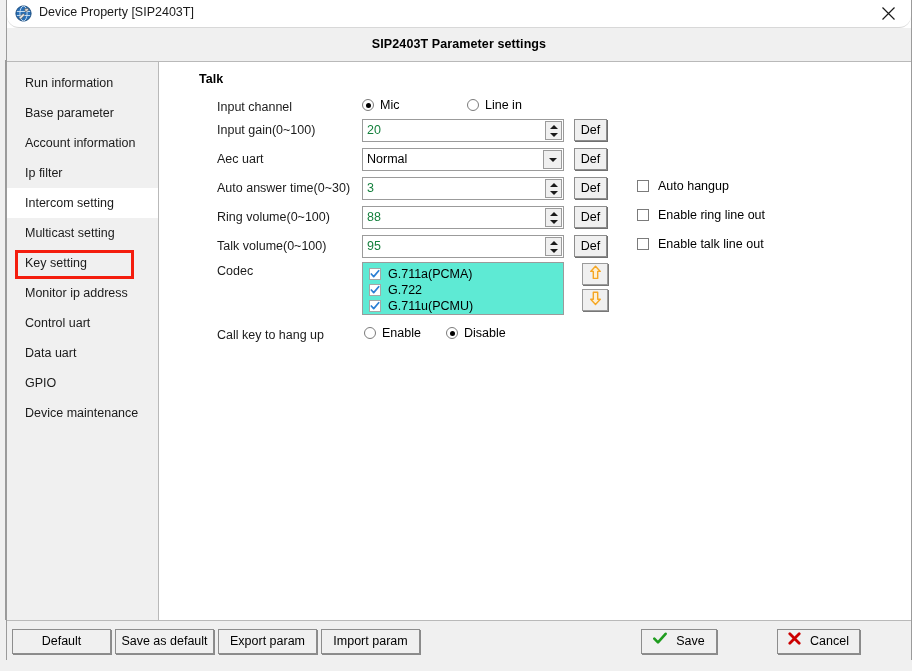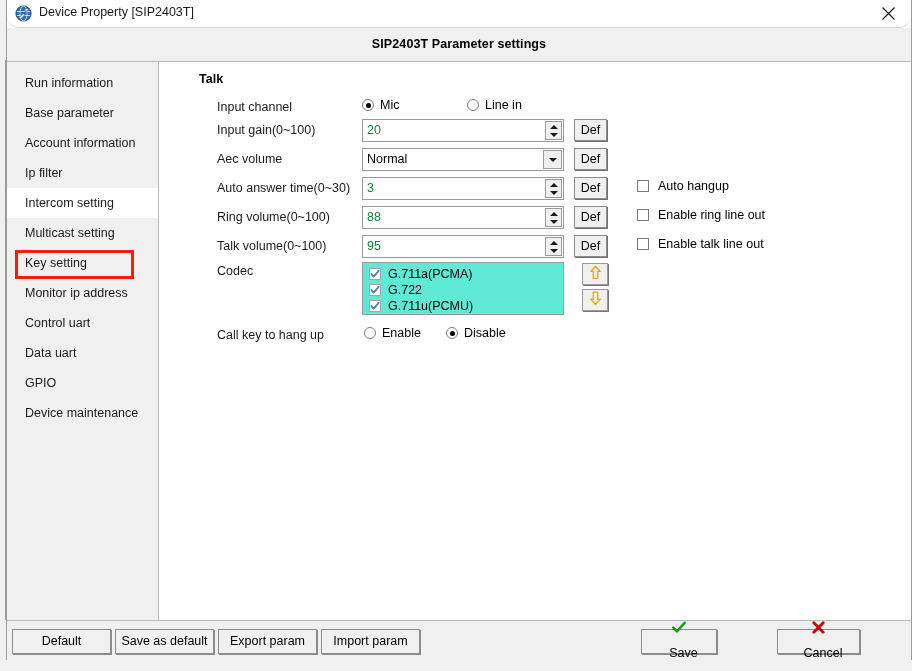--- a/index.html
+++ b/index.html
@@ -349,21 +349,21 @@
     border: 1px solid #8d8d8d;
     box-sizing: border-box;
     font-size: 12.5px;
     text-align: center;
     line-height: 23px;
     cursor: pointer;
     box-shadow: 1px 1px 0 #8a8a8a;
     white-space: nowrap;
   }
   .fbtn.withicon {
-    display: flex; align-items: center; justify-content: center; flex-direction: column;
+    display: flex; align-items: center; justify-content: center;
   }
   .fbtn.withicon .lbl { margin-left: 9px; }
 </style>
 </head>
 <body>
 
 <div id="bg-window">
   <div id="bg-line-a"></div>
   <div id="bg-inner-panel"></div>
   <div id="bg-line-b"></div>
@@ -464,21 +464,21 @@
               </span>
             <span class="sp-dn">
                 <span class="tri-d"></span>
               </span>
           </span>
         </div>
         <div class="defbtn">Def</div>
       </div>
 
       <div class="frow" style="top:86px;">
-        <div class="flabel">Aec volume</div>
+        <div class="flabel">Aec uart</div>
         <div class="selectwrap">
           <span class="val">Normal</span>
           <span class="sel-arrow">
               <span class="tri-d"></span>
             </span>
         </div>
         <div class="defbtn">Def</div>
       </div>
 
       <div class="frow" style="top:115px;">

